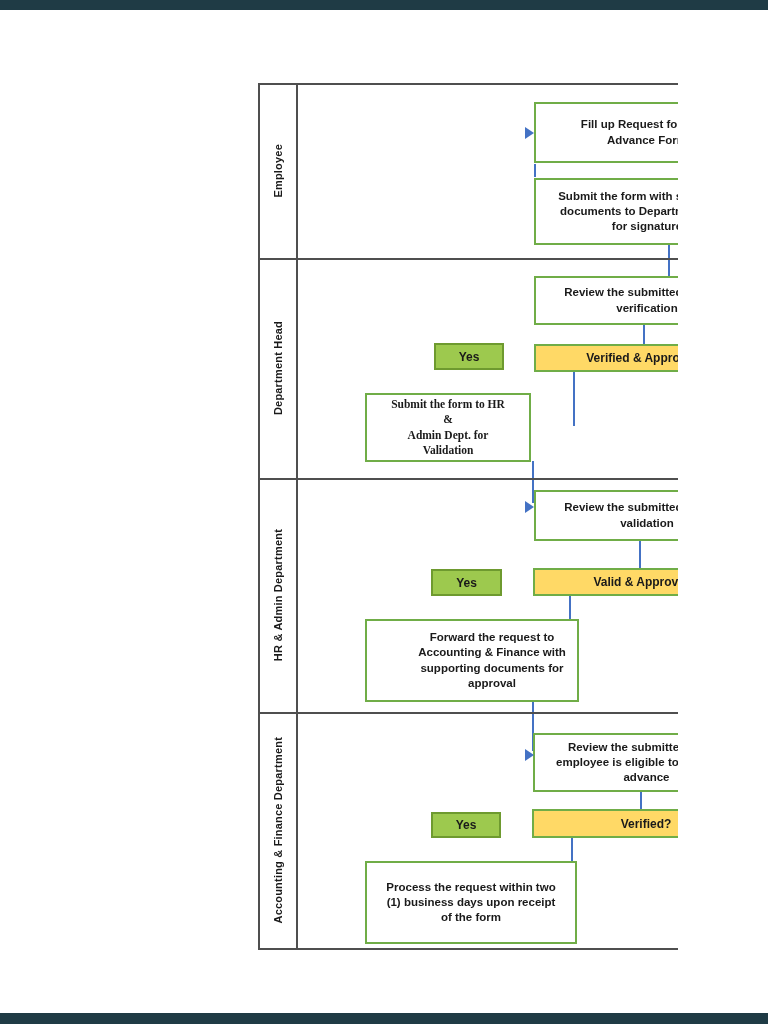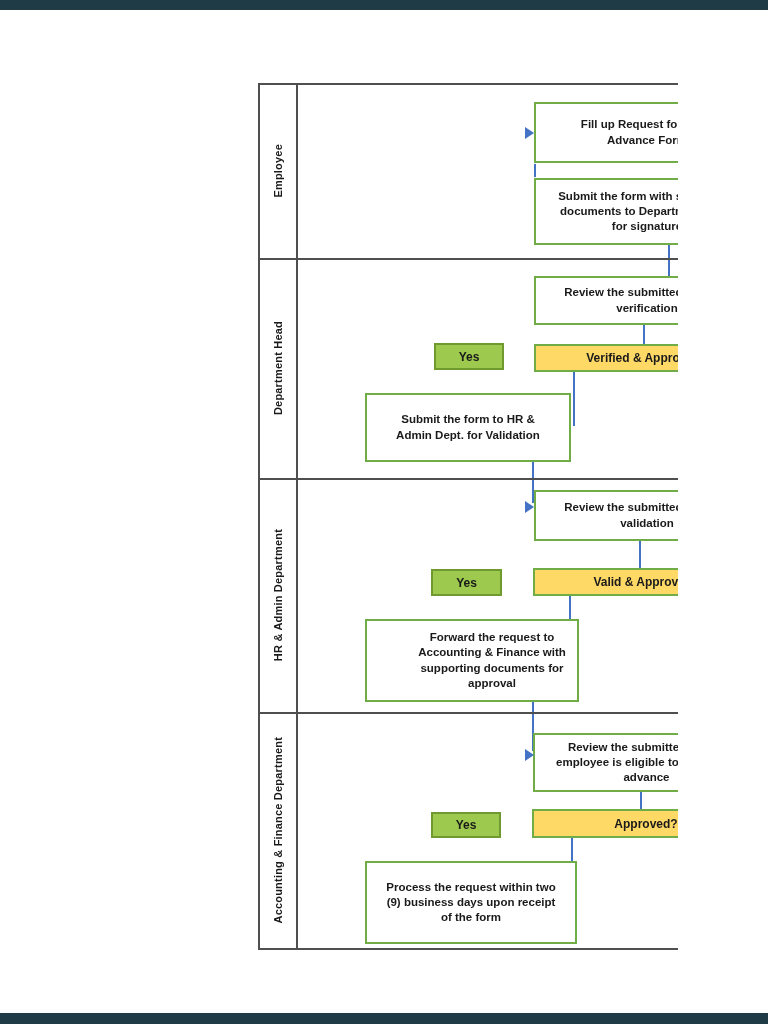--- a/index.html
+++ b/index.html
@@ -45,21 +45,21 @@
   #lane1{top:85px;height:171px;}
   #lane2{top:260px;height:216px;}
   #lane3{top:480px;height:230px;}
   #lane4{top:714px;height:232px;}
 
   #e1{left:534px;top:102px;width:226px;height:61px;}
   #e2{left:534px;top:178px;width:226px;height:67px;}
   #dh1{left:534px;top:276px;width:226px;height:49px;}
   #dhy{left:534px;top:344px;width:226px;height:28px;}
   #dhyes{left:434px;top:343px;width:70px;height:27px;}
-  #dh2{left:365px;top:393px;width:206px;height:69px;padding:0 20px;}
+  #dh2{left:365px;top:393px;width:166px;height:69px;padding:0 20px;font-family:Liberation Serif, serif;}
   #hr1{left:534px;top:490px;width:226px;height:51px;}
   #hry{left:533px;top:568px;width:227px;height:28px;}
   #hryes{left:431px;top:569px;width:71px;height:27px;}
   #hr2{left:365px;top:619px;width:214px;height:83px;padding-left:40px;}
   #af1{left:533px;top:733px;width:227px;height:59px;}
   #afy{left:532px;top:809px;width:228px;height:29px;}
   #afyes{left:431px;top:812px;width:70px;height:26px;}
   #af2{left:365px;top:861px;width:212px;height:83px;}
 
   #c1{left:534px;top:164px;height:13px;}
@@ -138,19 +138,19 @@
   <div class="ybox" id="hry">Valid &amp; Approved?</div>
   <div class="yesbox" id="hryes">Yes</div>
   <div class="pbox" id="hr2">Forward the request to
 Accounting &amp; Finance with
 supporting documents for
 approval</div>
 
   <div class="pbox" id="af1">Review the submitted form if
 employee is eligible to avail cash
 advance</div>
-  <div class="ybox" id="afy">Approved?</div>
+  <div class="ybox" id="afy">Verified?</div>
   <div class="yesbox" id="afyes">Yes</div>
   <div class="pbox" id="af2">Process the request within two
-(9) business days upon receipt
+(1) business days upon receipt
 of the form</div>
 
 </div>
 
 </body></html>

